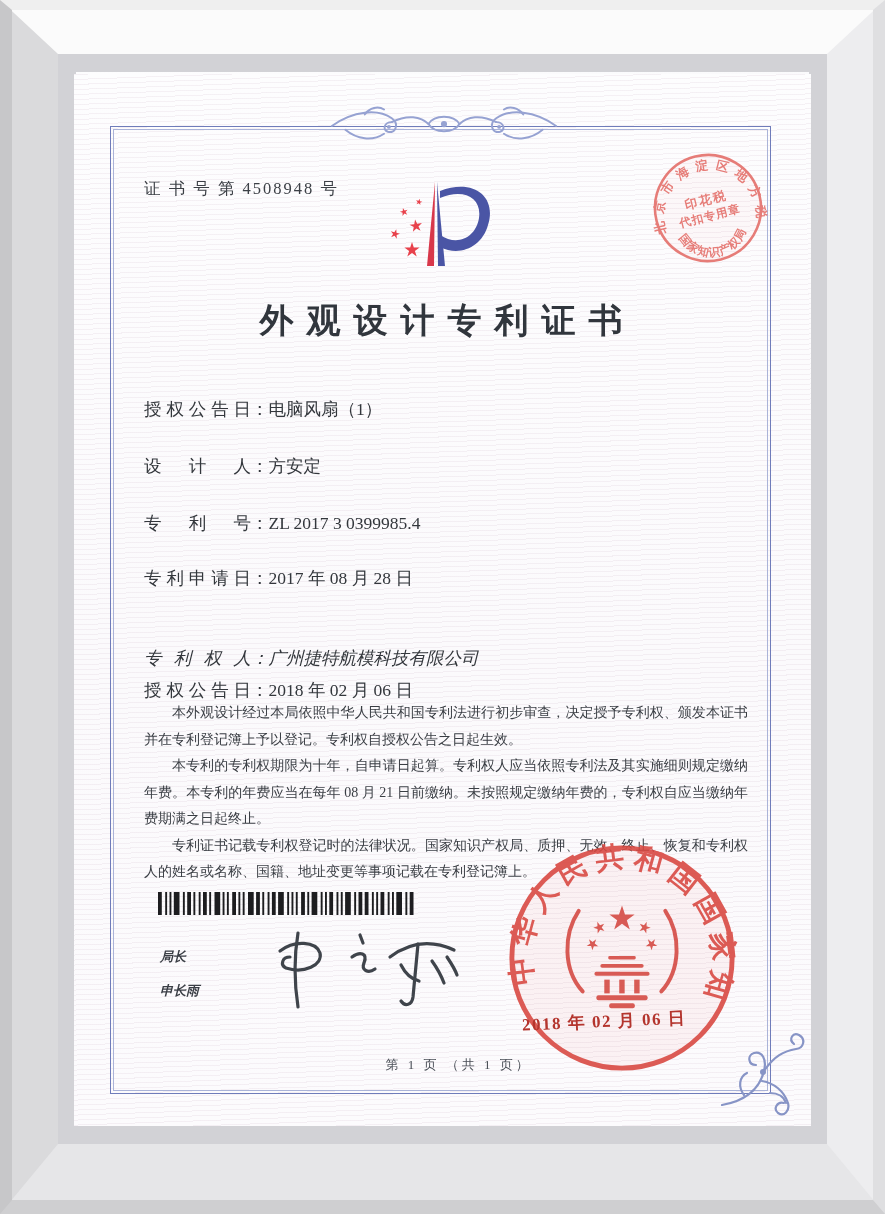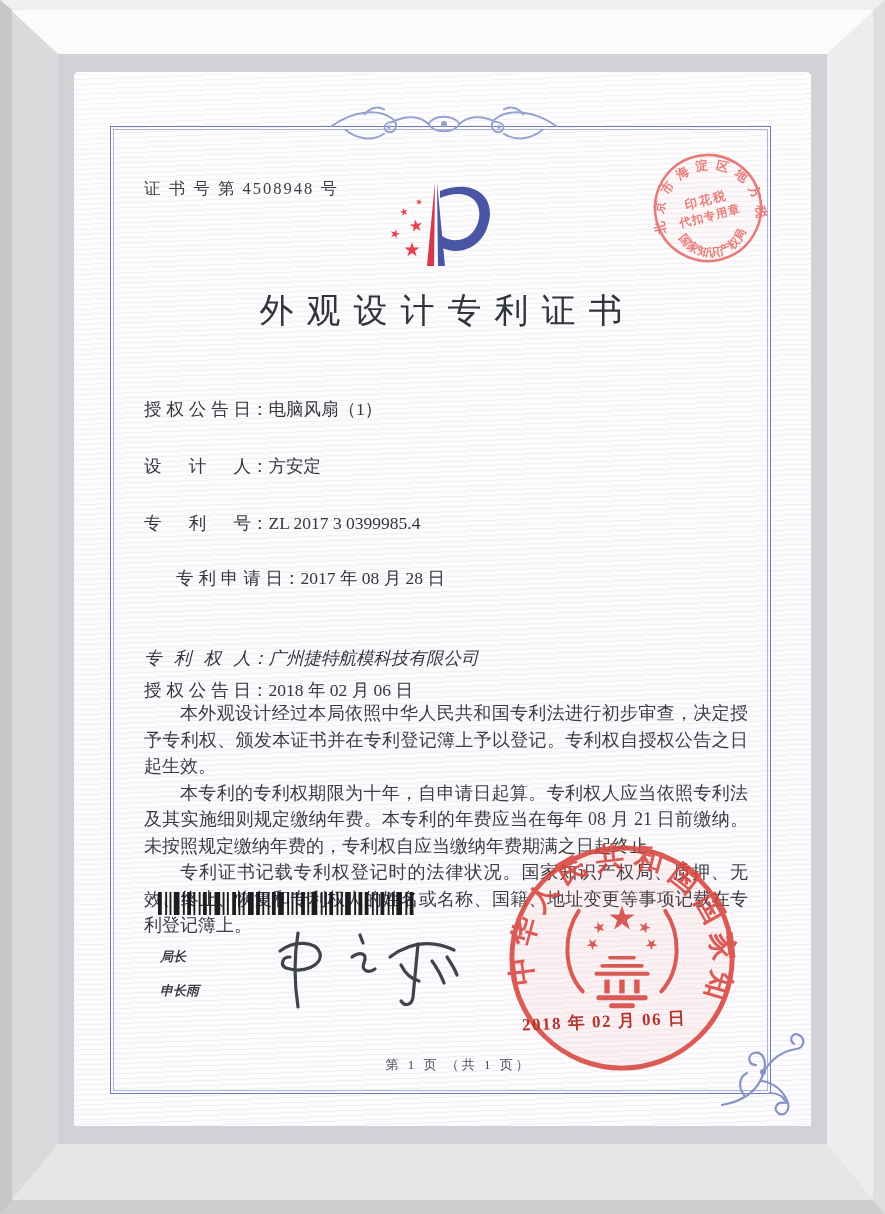--- a/index.html
+++ b/index.html
@@ -44,33 +44,33 @@
   }
   .ornament-top{position:absolute;left:254px;top:26px;width:232px;height:50px;z-index:2;}
   .ornament-corner{position:absolute;left:640px;top:935px;width:95px;height:115px;z-index:2;}
   
   .cert-no{
     position:absolute;left:70px;top:104px;z-index:2;
     font-size:16.5px;letter-spacing:2px;color:#3c4046;
   }
   .logo{position:absolute;left:308px;top:106px;width:124px;height:104px;z-index:2;}
   .title{
-    position:absolute;left:36px;right:40px;top:214px;text-align:center;z-index:2;
-    font-size:34px;font-weight:400;letter-spacing:13px;padding-left:14px;color:#31363d;
+    position:absolute;left:36px;right:40px;top:224px;text-align:center;z-index:2;
+    font-size:34px;font-weight:700;letter-spacing:13px;padding-left:14px;color:#31363d;
   }
   .fields{position:absolute;left:70px;top:0;width:620px;z-index:2;}
   .field-row{position:absolute;left:0;font-size:17.5px;color:#33373c;white-space:nowrap;}
   .field-row .flabel{
     display:inline-block;width:107px;
     text-align:justify;text-align-last:justify;
   }
-  .r0{top:323px;} .r1{top:380px;} .r2{top:437px;} .r3{top:492px;margin-left:32px;} .r4{top:572px;font-style:italic;} .r5{top:604px;}
+  .r0{top:323px;} .r1{top:380px;} .r2{top:437px;} .r3{top:492px;} .r4{top:572px;font-style:italic;} .r5{top:604px;}
   .body-text{
     position:absolute;left:70px;top:626px;width:604px;z-index:2;
-    font-size:18px;line-height:26.5px;color:#3a3e44;text-align:justify;
+    font-size:14px;line-height:26.5px;color:#3a3e44;text-align:justify;
   }
   .body-text p{margin:0;text-indent:2em;}
   .barcode{position:absolute;left:84px;top:818px;width:272px;height:23px;z-index:2;}
   .issuer{position:absolute;left:86px;top:866px;z-index:2;
     font-family:"Liberation Sans","DejaVu Sans",sans-serif;
     font-size:13px;font-weight:600;color:#3a3e45;line-height:34px;font-style:italic;}
   .signature{position:absolute;left:190px;top:843px;width:215px;height:100px;z-index:4;}
   .seal{position:absolute;left:430px;top:766px;width:236px;height:236px;z-index:3;opacity:.88;}
   .seal-date{
     position:absolute;left:448px;top:936px;z-index:4;transform:rotate(-2.5deg);

